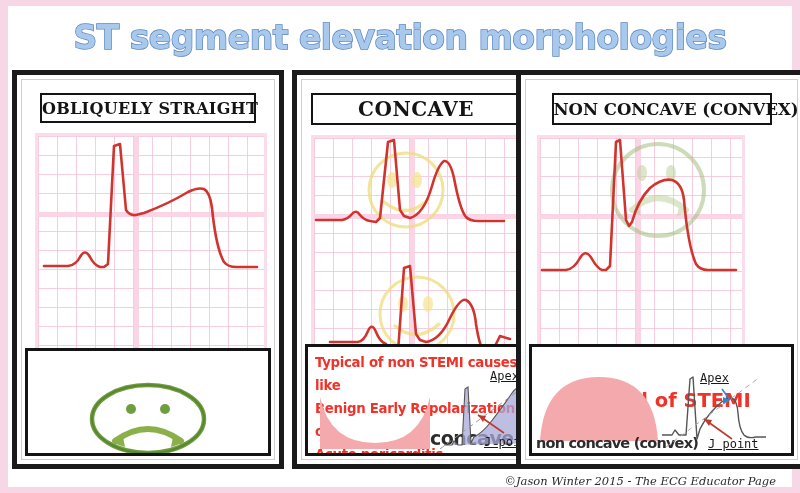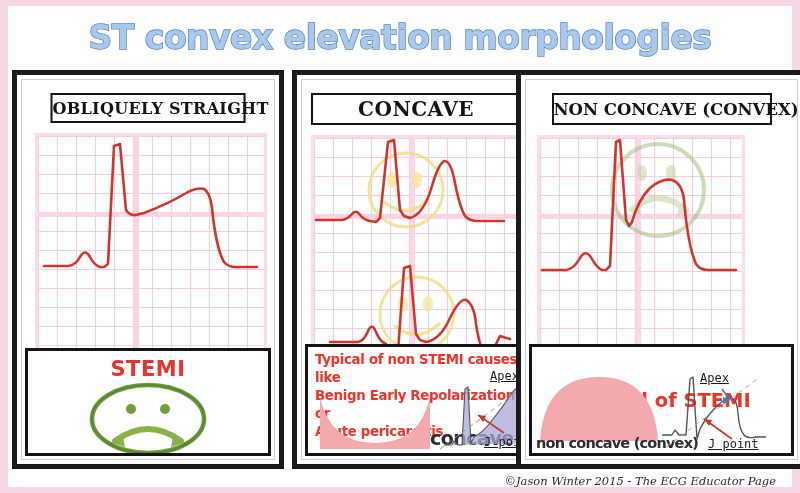--- a/index.html
+++ b/index.html
@@ -42,21 +42,21 @@
   .hdr{
     position:absolute;left:50%;transform:translateX(-50%);
     background:#ffffff;border:2px solid #141414;
     font-family:"DejaVu Serif", serif;
     font-weight:bold;
     text-align:center;
     white-space:nowrap;
     box-sizing:border-box;
     color:#141414;
   }
-  .p1 .hdr{top:18px;width:195px;height:30px;line-height:27px;font-size:16px;letter-spacing:0.3px;}
+  .p1 .hdr{top:18px;width:216px;height:30px;line-height:27px;font-size:16px;letter-spacing:0.3px;}
   .p2 .hdr{top:18px;width:210px;height:32px;line-height:29px;font-size:20px;letter-spacing:0.5px;}
   .p3 .hdr{top:18px;width:220px;height:32px;line-height:29px;font-size:16.5px;letter-spacing:0px;}
 
   
   .gridbox{
     position:absolute;overflow:hidden;
     background:
       repeating-linear-gradient(to right, rgba(246,196,214,.85) 0 1px, transparent 1px 19px),
       repeating-linear-gradient(to bottom, rgba(246,196,214,.85) 0 1px, transparent 1px 19px),
       #ffffff;
@@ -83,21 +83,21 @@
 
   .stemiWord{
     position:absolute;left:0;width:100%;top:6px;
     text-align:center;
     font-family:"DejaVu Sans", sans-serif;font-weight:bold;
     font-size:21px;color:#e8322c;letter-spacing:0.5px;
   }
   .redText{
     position:absolute;left:7px;top:4px;right:4px;
     font-family:"DejaVu Sans", sans-serif;font-weight:bold;
-    font-size:13.3px;line-height:18px;color:#f03229;
+    font-size:13.3px;line-height:23px;color:#f03229;
     letter-spacing:-0.3px;
   }
   .bigRed{
     position:absolute;left:0;width:100%;top:5px;text-align:center;
     font-family:"DejaVu Sans", sans-serif;font-weight:bold;
     font-size:19.5px;color:#f03229;letter-spacing:0px;margin-top:37px;
   }
   .capWord{
     position:absolute;
     font-family:"DejaVu Sans", sans-serif;font-weight:bold;
@@ -116,40 +116,39 @@
     position:absolute;right:16px;bottom:-1px;
     font-family:"DejaVu Serif", serif;font-style:italic;
     font-size:11.5px;color:#2a2a2a;margin-left:8px;
   }
 </style>
 </head>
 <body>
 
 <div class="poster">
 
-  <div class="title">ST convex elevation morphologies</div>
+  <div class="title">ST segment elevation morphologies</div>
 
   <div class="panel p1">
     <div class="panelInner"></div>
 
     <div class="hdr">OBLIQUELY STRAIGHT</div>
 
     <div class="gridbox">
       <div class="major" style="left:0;top:76px;width:226px;height:5px;"></div>
       <div class="major" style="left:96px;top:0;width:5px;height:248px;"></div>
       <svg width="226" height="248" viewBox="0 0 226 248">
         <path d="M6,130 L30,130 Q38,129 42,121 Q47,112 52,121 Q56,129 62,131 L66,131
                  L70,128 L76,10 L82,8 L88,74 Q92,80 98,79 L106,77
                  Q130,68 150,56 Q160,51 166,53 Q172,56 174,72
                  Q178,112 186,126 Q190,131 198,131 L219,131" fill="none" stroke="#d1342f" stroke-width="2.6" stroke-linecap="round" stroke-linejoin="round"></path>
       </svg>
     </div>
 
     <div class="bottom">
-      <div class="stemiWord">STEMI</div>
       <svg style="position:absolute;left:50%;top:30px;transform:translateX(-50%);" width="126" height="76" viewBox="0 0 126 76">
         <ellipse cx="63" cy="38" rx="56" ry="34" fill="none" stroke="#6f9e3f" stroke-width="4.5"></ellipse>
         <ellipse cx="63" cy="38" rx="56" ry="34" fill="none" stroke="#3f6b20" stroke-width="2" opacity="0.45"></ellipse>
         <circle cx="46" cy="28" r="5" fill="#6f9e3f"></circle>
         <circle cx="80" cy="28" r="5" fill="#6f9e3f"></circle>
         <path d="M30,60 Q63,36 96,60" fill="none" stroke="#8bb04a" stroke-width="6" stroke-linecap="round"></path>
         <path d="M28,62 l10,-6 l2,10 z" fill="#8bb04a"></path>
         <path d="M98,62 l-10,-6 l-2,10 z" fill="#8bb04a"></path>
       </svg>
     </div>

